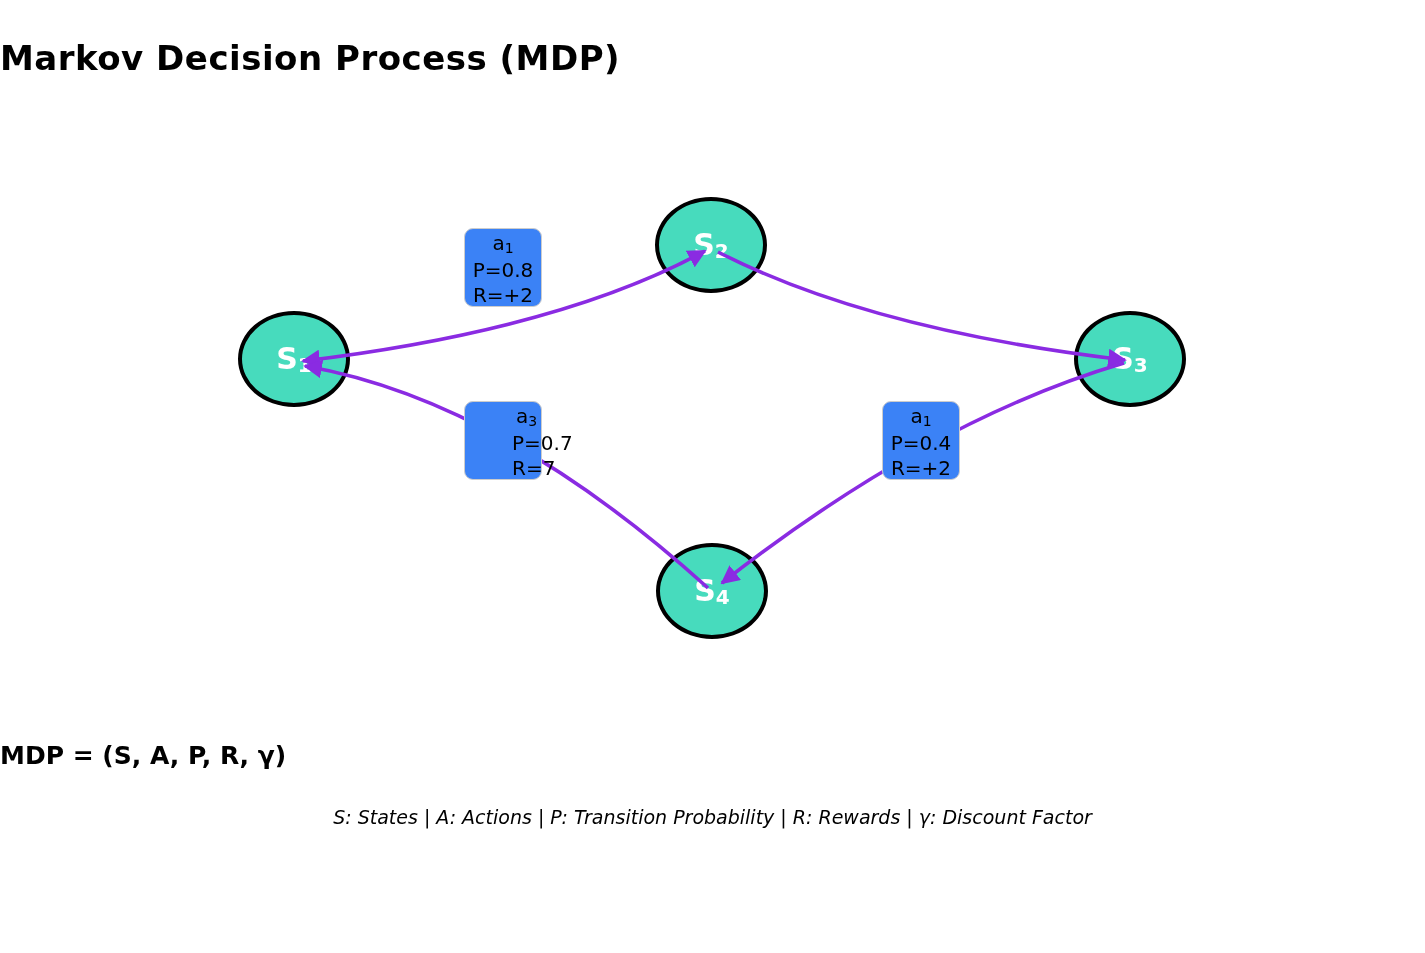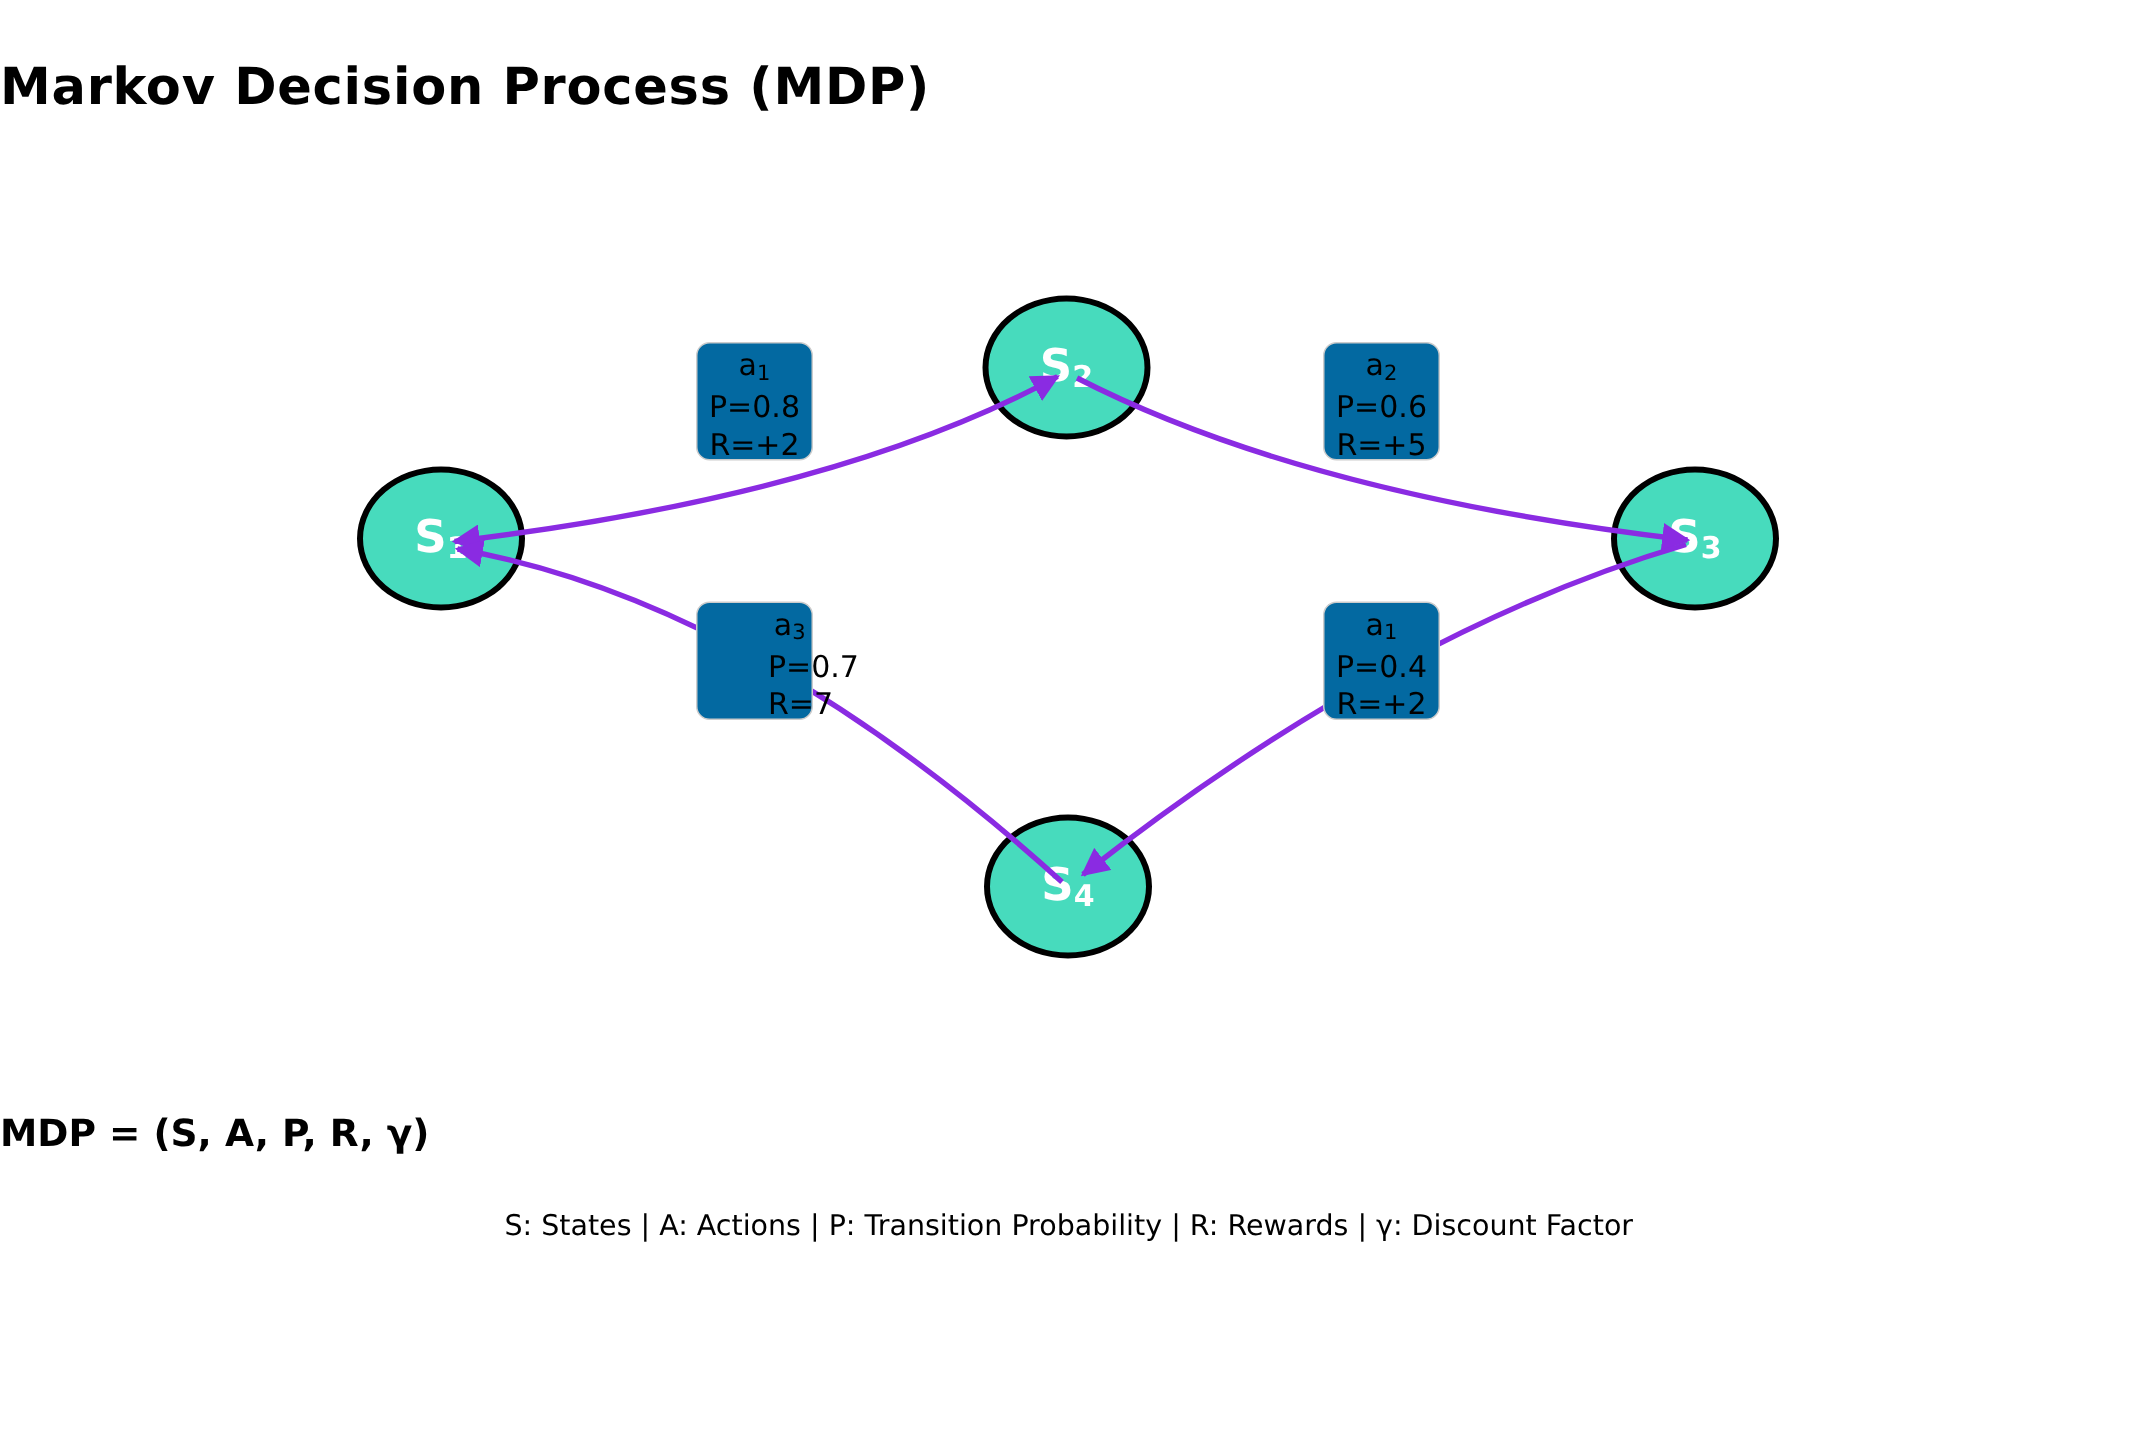--- a/index.html
+++ b/index.html
@@ -67,21 +67,21 @@
   svg.arrows path.edge {
     fill: none;
     stroke: #8a2be2;
     stroke-width: 3.6px;
   }
   .edge-box {
     position: absolute;
     width: 78px;
     height: 79px;
     box-sizing: border-box;
-    background: #0369a1;
+    background: #3b82f6;
     border: 1.5px solid #cccccc;
     border-radius: 9px;
     text-align: center;
     font-size: 20px;
     line-height: 25px;
     padding-top: 2px;
     z-index: 3;
   }
   .edge-box .sub {
     font-size: 14px;
@@ -102,20 +102,21 @@
     font-size: 25px;
     font-weight: bold;
   }
   .legend {
     position: absolute;
     top: 806px;
     left: 0;
     width: 100%;
     text-align: center;
     font-size: 19px;
+    font-style: italic;
   }
 </style>
 </head>
 <body>
 
 <div class="page-title">Markov Decision Process (MDP)</div>
 
 <div class="diagram">
 
   <div class="state-node" id="node-s1">
@@ -145,25 +146,20 @@
     <path class="edge" d="M718,252 Q870,330 1125,360" marker-end="url(#ah)"></path>
     <path class="edge" d="M708,588 Q500,400 305,366" marker-end="url(#ah)"></path>
     <path class="edge" d="M1124,363 Q930,420 722,583" marker-end="url(#ah)"></path>
   </svg>
 
   <div class="edge-box" id="box-1">
     <div><span>a</span><span class="sub">1</span></div>
     <div>P=0.8</div>
     <div>R=+2</div>
   </div>
-  <div class="edge-box" id="box-2">
-    <div><span>a</span><span class="sub">2</span></div>
-    <div>P=0.6</div>
-    <div>R=+5</div>
-  </div>
   <div class="edge-box" id="box-3">
     <div><span>a</span><span class="sub">3</span></div>
     <div>P=0.7</div>
     <div>R=7</div>
   </div>
   <div class="edge-box" id="box-4">
     <div><span>a</span><span class="sub">1</span></div>
     <div>P=0.4</div>
     <div>R=+2</div>
   </div>

